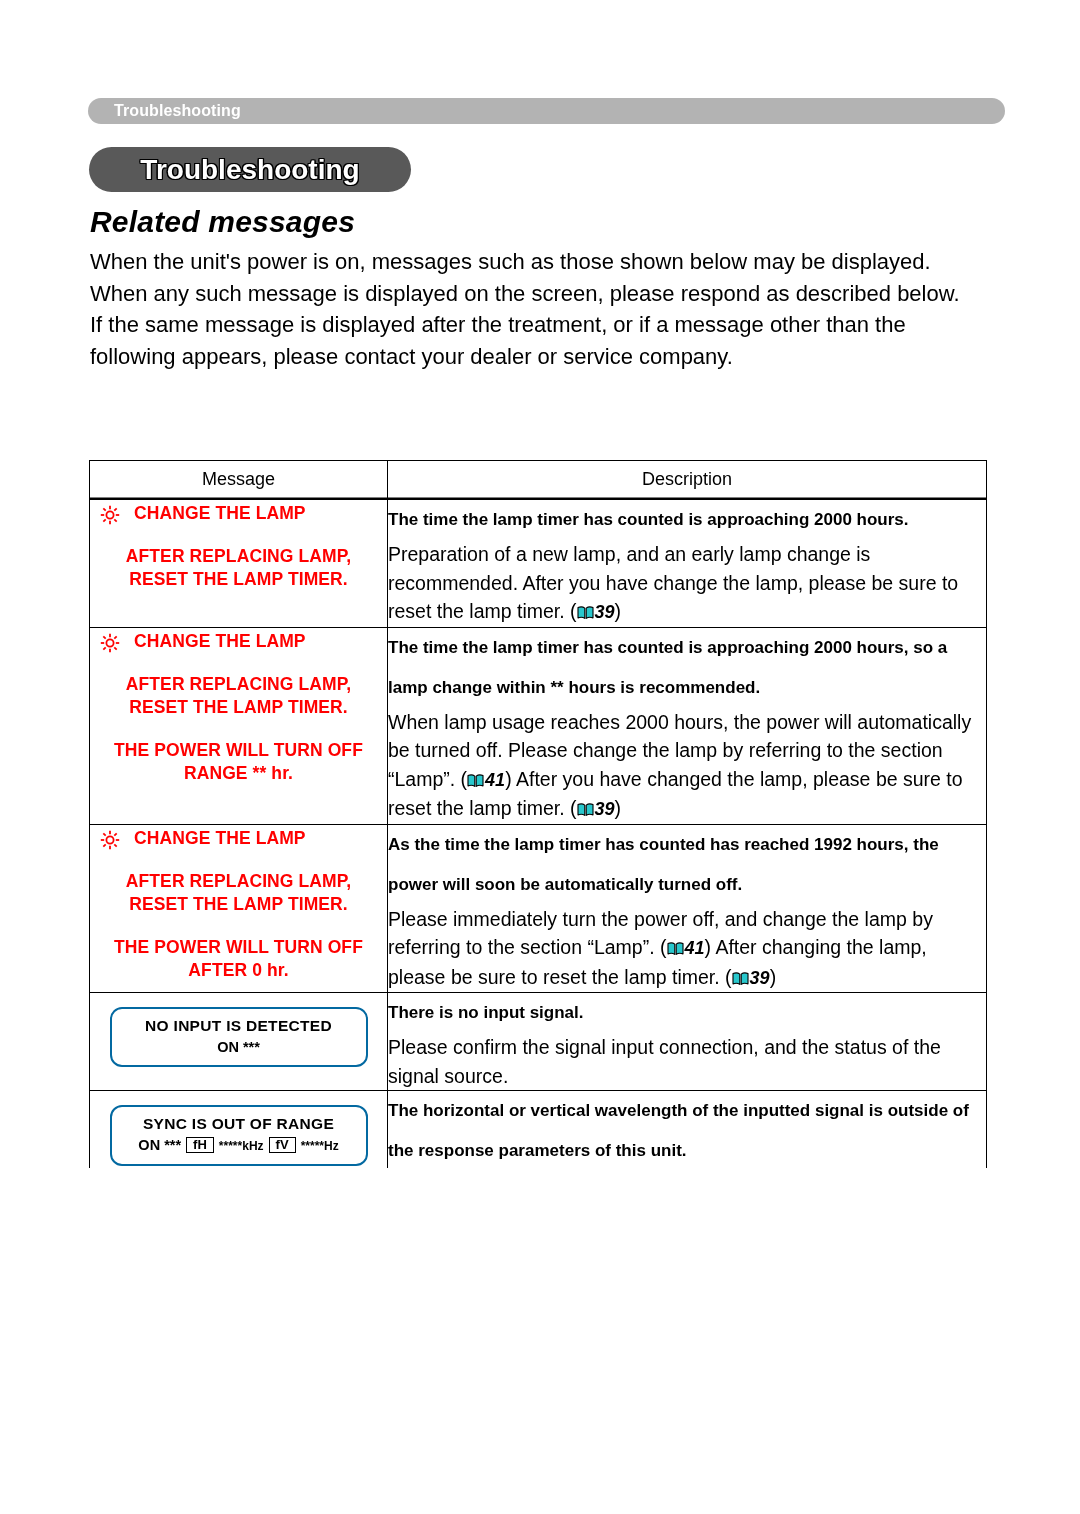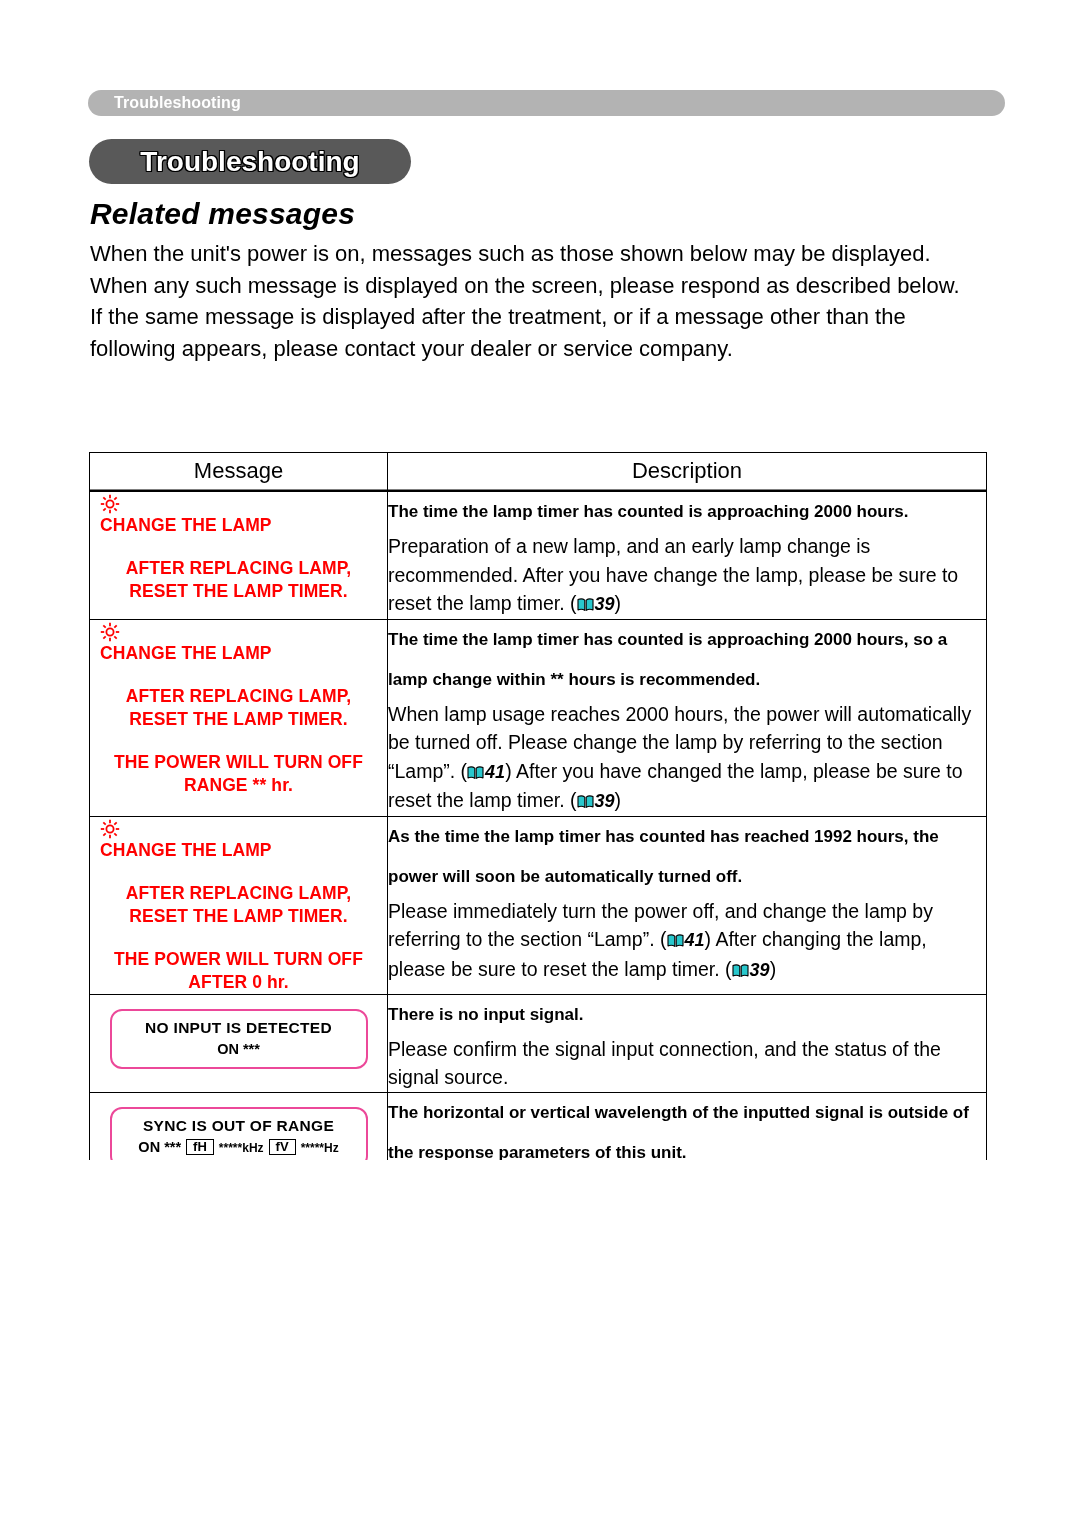--- a/index.html
+++ b/index.html
@@ -11,21 +11,21 @@
     width: 1080px;
     height: 1514px;
     position: relative;
     font-family: "Liberation Sans", sans-serif;
     color: #000000;
     -webkit-font-smoothing: antialiased;
   }
 
   .page {
     position: absolute;
-    left: 0; top: 0;
+    left: 0; top: 8px;
     width: 1080px;
     height: 1160px;
     overflow: hidden;
   }
 
   
   .running-header {
     position: absolute;
     left: 88px;
     top: 90px;
@@ -115,21 +115,21 @@
   .msg-table td {
     border: 1.6px solid #000000;
     vertical-align: top;
     padding: 0;
     background: #ffffff;
   }
 
   .msg-table thead th {
     text-align: center;
     font-weight: normal;
-    font-size: 22px;
+    font-size: 18px;
     line-height: 28px;
     padding: 4px 0 6px 0;
     border-bottom: 1.6px solid #000000;
   }
   
   .msg-table thead tr th { box-shadow: inset 0 -5px 0 -3.4px #000000; }
 
   .cell-msg {
     padding: 9px 8px 11px 8px;
     text-align: center;
@@ -146,40 +146,39 @@
     line-height: 23px;
     letter-spacing: 0.1px;
     white-space: nowrap;
   }
   .osd-red-line { display: block; }
   .osd-block { margin-top: 20px; }
   .osd-block.first { margin-top: 2px; }
 
   .sun-row {
     display: flex;
-    align-items: flex-start;
+    align-items: flex-end;
     justify-content: flex-start;
     padding-left: 10px;
-    flex-direction: column;
   }
   .sun-icon {
     display: inline-block;
     width: 20px;
     height: 20px;
     position: relative;
     flex: 0 0 auto;
     margin-right: 14px;
   }
   .sun-icon svg { display: block; }
 
   
   .osd-box {
     display: block;
     margin: 14px auto 12px auto;
-    border: 2px solid #ec4899;
+    border: 2px solid #0369a1;
     border-radius: 12px;
     padding: 7px 8px 8px 8px;
     width: 258px;
     box-sizing: border-box;
     text-align: center;
   }
   .osd-box .ln1 {
     display: block;
     font-size: 15.5px;
     font-weight: bold;

